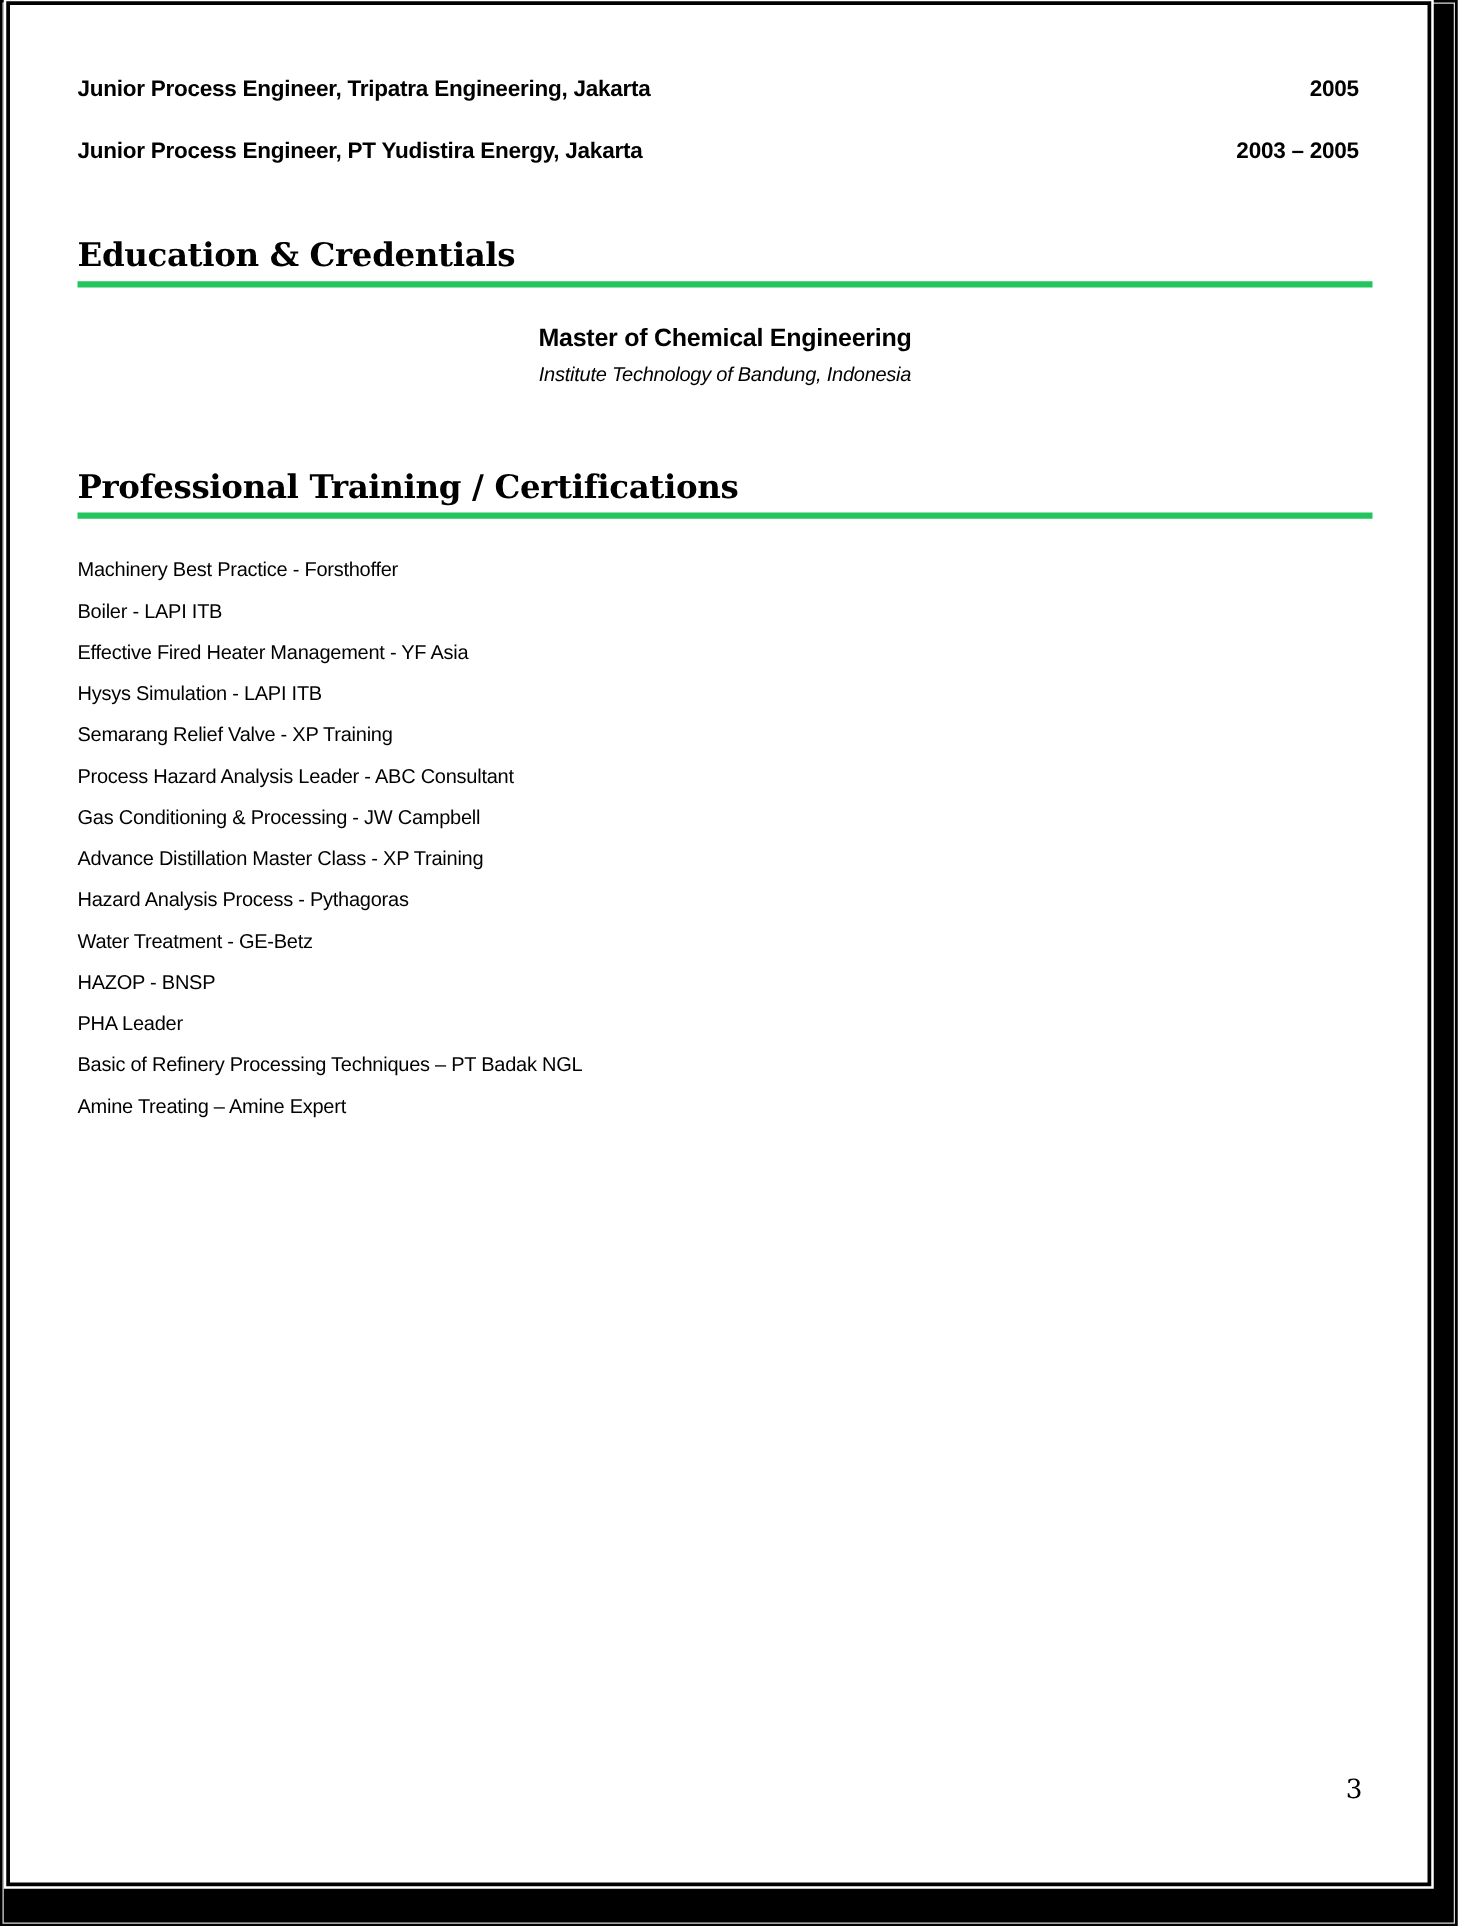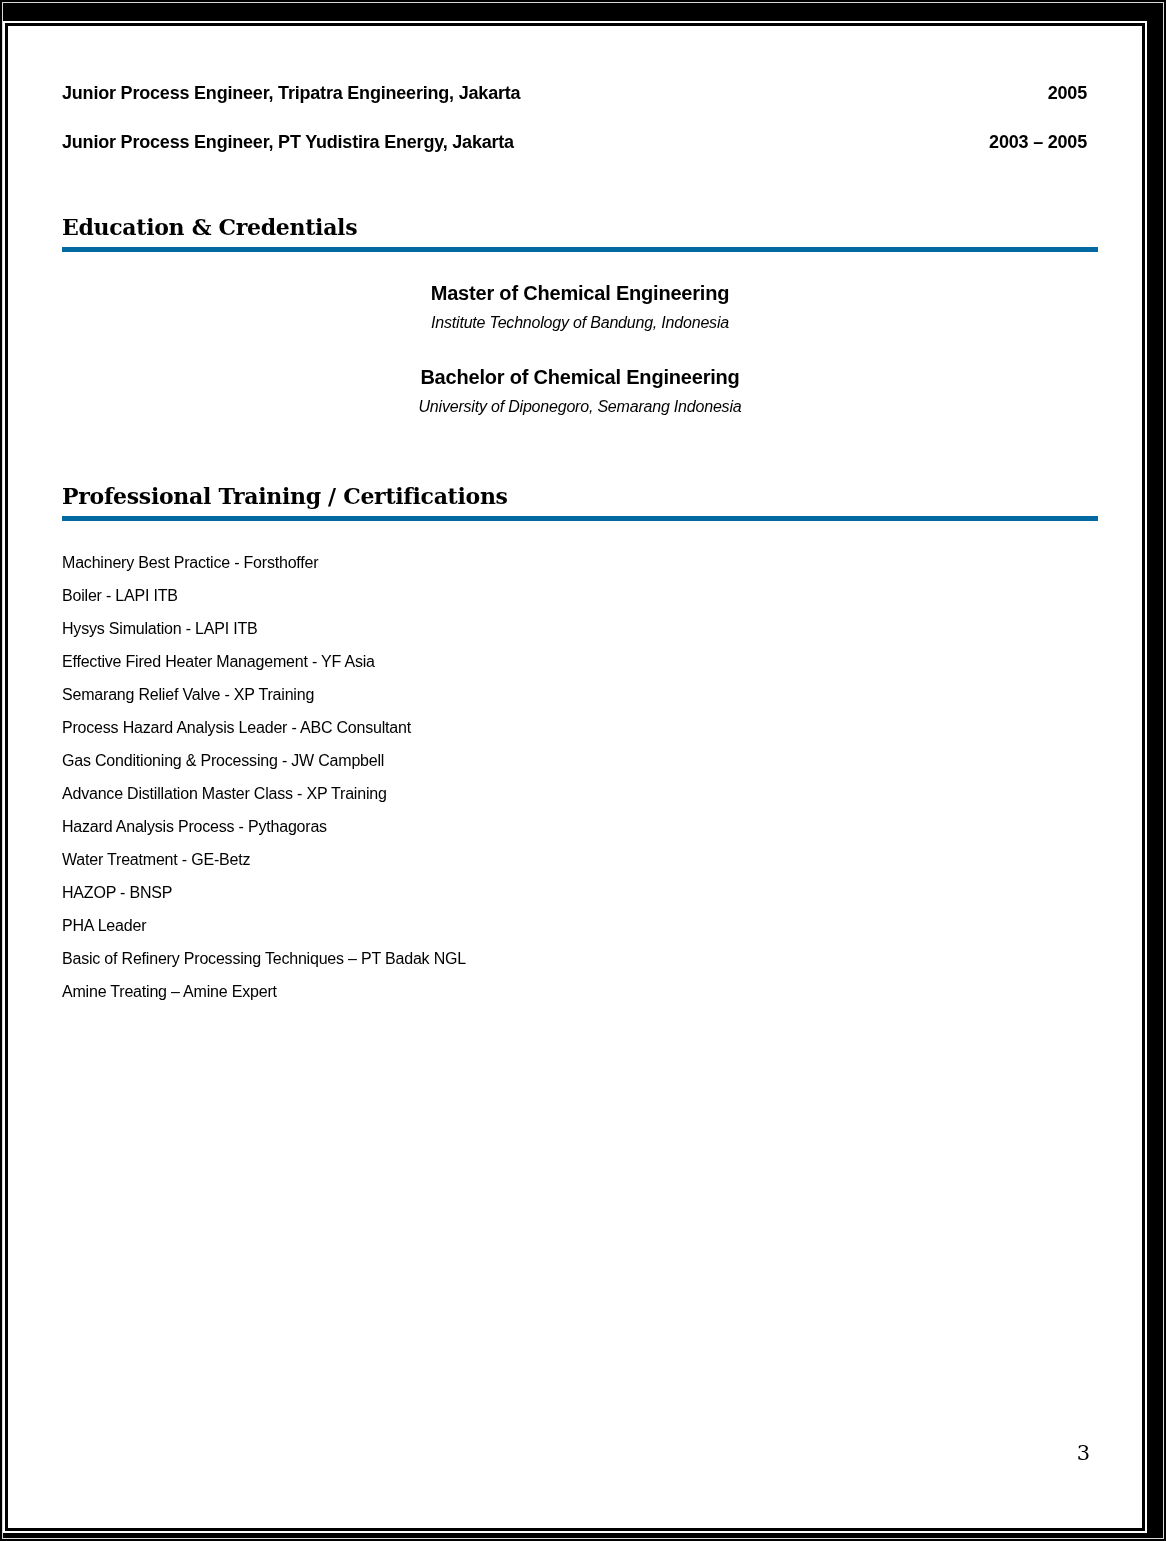--- a/index.html
+++ b/index.html
@@ -15,21 +15,21 @@
   .outer-pinstripe {
     position: absolute;
     left: 2px; top: 2px; right: 2px; bottom: 2px;
     border: 1px solid #d9d9d9;
     pointer-events: none;
   }
   
   .page {
     position: absolute;
     left: 5px;
-    top: 23px;
+    top: 1px;
     width: 1140px;   
     height: 1508px;  
     box-sizing: border-box;
     background: #fff;
     border: 3px solid #000;
     box-shadow: 0 0 0 2px #fff;
     color: #000;
     font-family: "Liberation Sans", "DejaVu Sans", sans-serif;
   }
   .content {
@@ -43,25 +43,25 @@
     font-size: 18px;
     line-height: 28px;
     letter-spacing: -0.2px;
   }
   .exp-row + .exp-row { margin-top: 21px; }
   .exp-dates { padding-right: 11px; white-space: nowrap; }
   .section-heading {
     margin-top: 55px;
     font-family: "DejaVu Serif", "Liberation Serif", serif;
     font-weight: 700;
-    font-size: 22px;
+    font-size: 26px;
     line-height: 32px;
     letter-spacing: -0.3px;
     padding-bottom: 4px;
-    border-bottom: 5px solid #0369a1;
+    border-bottom: 5px solid #22c55e;
   }
   .section-heading.training-heading { margin-top: 58px; }
   .edu-entry { margin-top: 26px; text-align: center; }
   .edu-entry + .edu-entry { margin-top: 24px; }
   .edu-degree {
     font-weight: 700;
     font-size: 20px;
     line-height: 30px;
     letter-spacing: -0.2px;
   }
@@ -105,33 +105,29 @@
       </div>
     </div>
 
     <div class="section-heading">Education &amp; Credentials</div>
 
     <div class="education">
       <div class="edu-entry">
         <div class="edu-degree">Master of Chemical Engineering</div>
         <div class="edu-school">Institute Technology of Bandung, Indonesia</div>
       </div>
-      <div class="edu-entry">
-        <div class="edu-degree">Bachelor of Chemical Engineering</div>
-        <div class="edu-school">University of Diponegoro, Semarang Indonesia</div>
-      </div>
     </div>
 
     <div class="section-heading training-heading">Professional Training / Certifications</div>
 
     <div class="training-list">
       <div class="training-item">Machinery Best Practice - Forsthoffer</div>
       <div class="training-item">Boiler - LAPI ITB</div>
+      <div class="training-item">Effective Fired Heater Management - YF Asia</div>
       <div class="training-item">Hysys Simulation - LAPI ITB</div>
-      <div class="training-item">Effective Fired Heater Management - YF Asia</div>
       <div class="training-item">Semarang Relief Valve - XP Training</div>
       <div class="training-item">Process Hazard Analysis Leader - ABC Consultant</div>
       <div class="training-item">Gas Conditioning &amp; Processing - JW Campbell</div>
       <div class="training-item">Advance Distillation Master Class - XP Training</div>
       <div class="training-item">Hazard Analysis Process - Pythagoras</div>
       <div class="training-item">Water Treatment - GE-Betz</div>
       <div class="training-item">HAZOP - BNSP</div>
       <div class="training-item">PHA Leader</div>
       <div class="training-item">Basic of Refinery Processing Techniques – PT Badak NGL</div>
       <div class="training-item">Amine Treating – Amine Expert</div>

